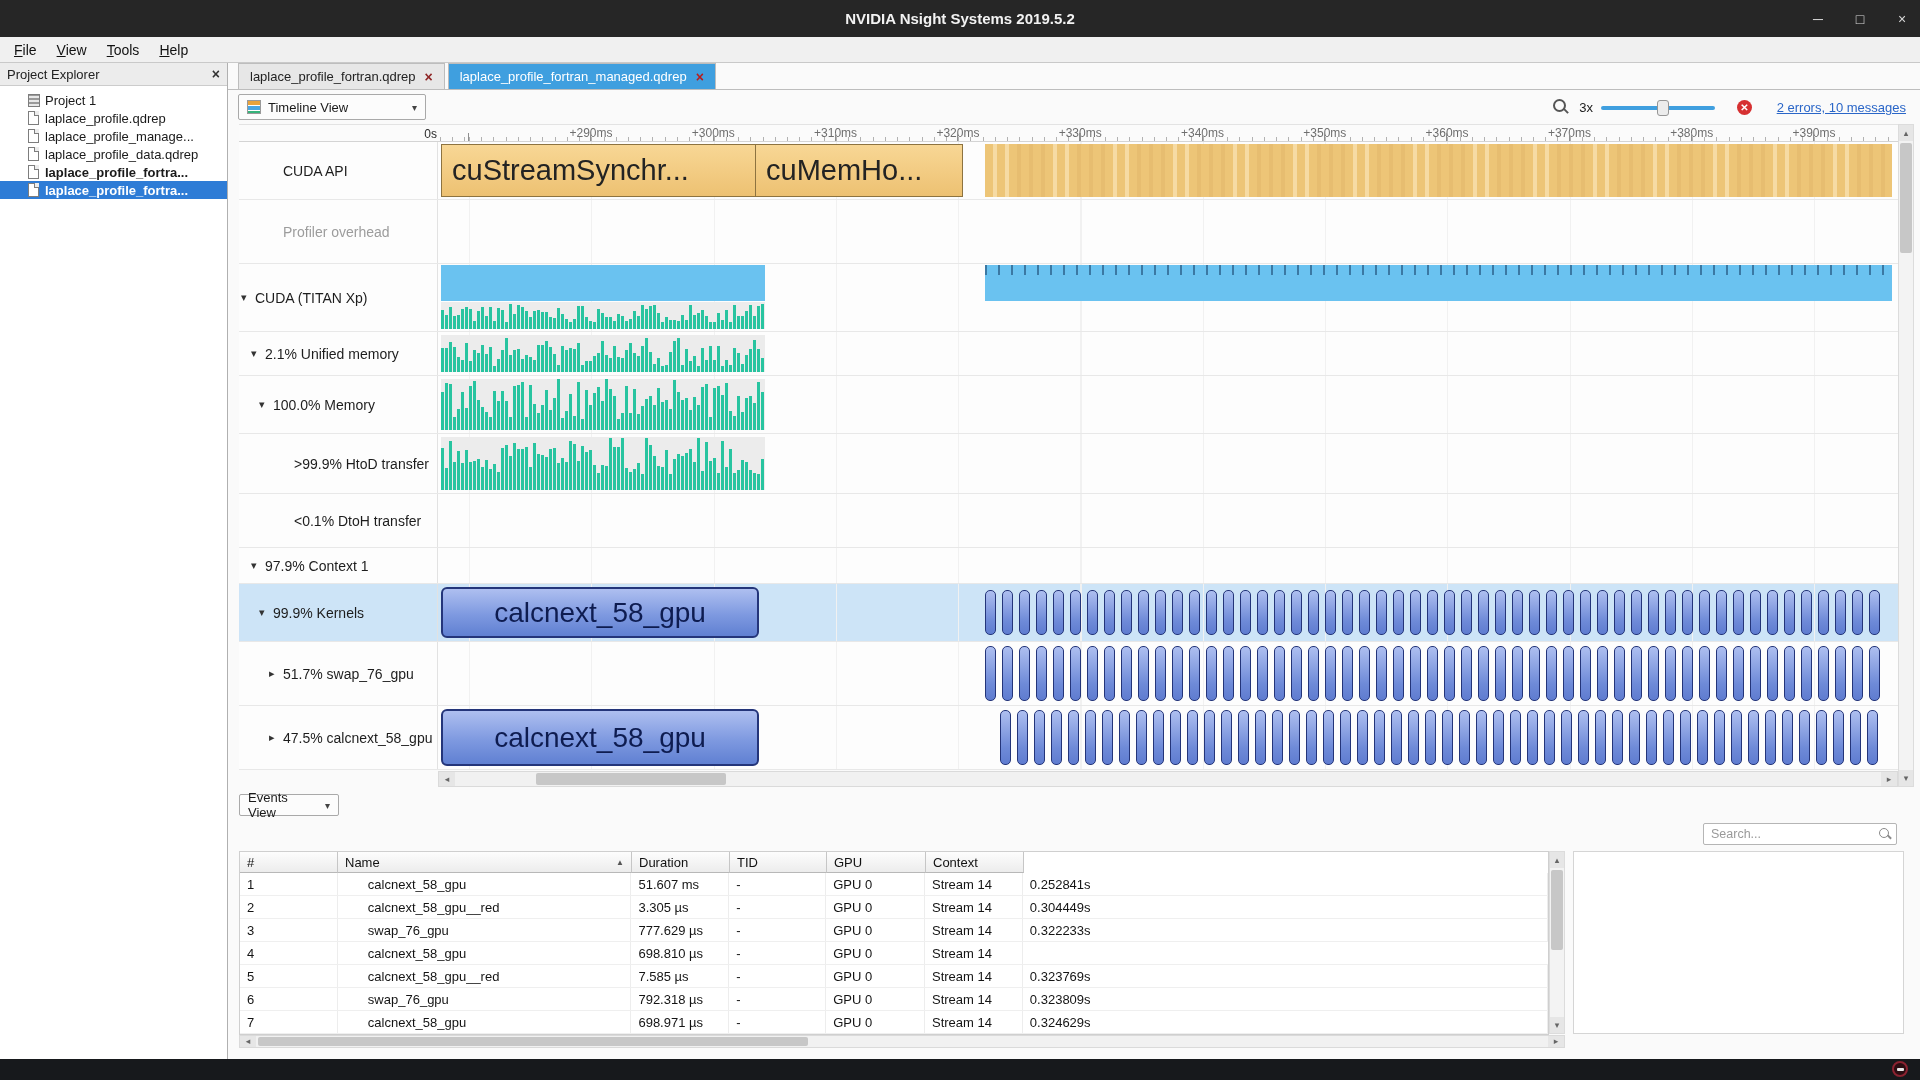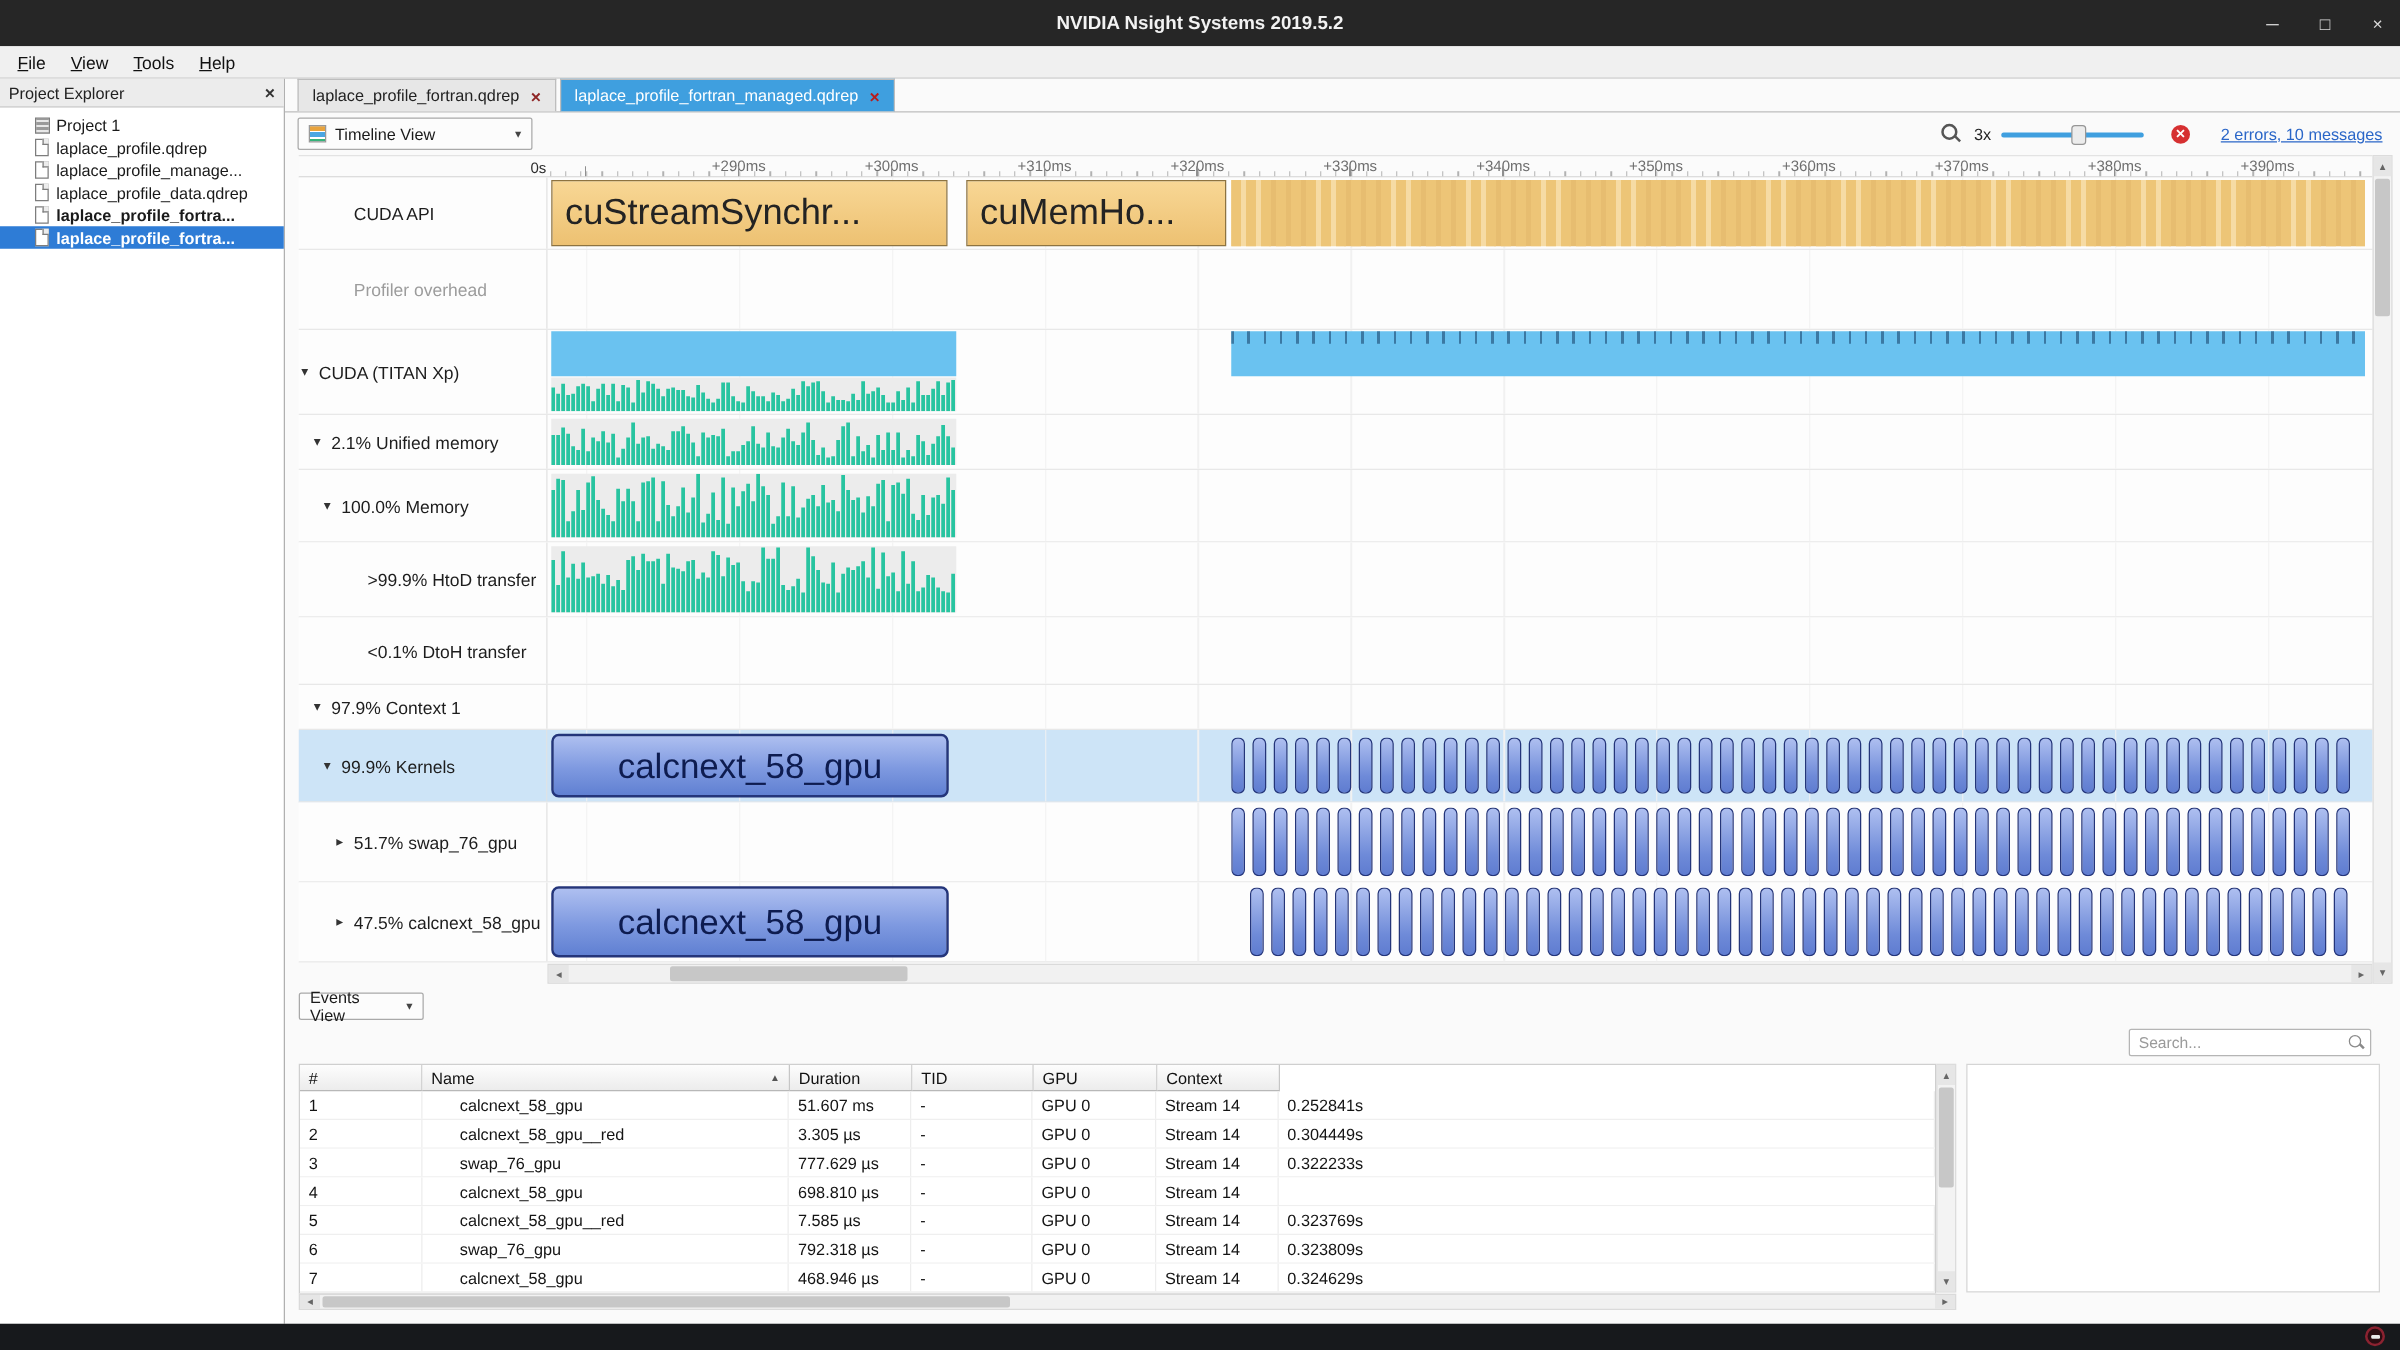--- a/index.html
+++ b/index.html
@@ -226,21 +226,21 @@
   <div class="t-rows">
 
     <div class="t-row" style="height:58px">
       <div class="t-label pl-api">
         <span>CUDA API</span>
       </div>
       <div class="t-track">
         <div class="api-bar" style="left:3px;width:317px">
           <span class="big-label">cuStreamSynchr...</span>
         </div>
-        <div class="api-bar" style="left:335px;width:208px">
+        <div class="api-bar" style="left:317px;width:208px">
           <span class="big-label">cuMemHo...</span>
         </div>
         <div class="api-stripes"></div>
       </div>
     </div>
 
     <div class="t-row" style="height:64px">
       <div class="t-label muted pl-api">
         <span>Profiler overhead</span>
       </div>
@@ -924,21 +924,21 @@
           <div class="tcell c1" style="width: 294px;">swap_76_gpu</div>
           <div class="tcell c2" style="width: 98px;">792.318 µs</div>
           <div class="tcell c3" style="width: 97px;">-</div>
           <div class="tcell c4" style="width: 99px;">GPU 0</div>
           <div class="tcell c5" style="width: 98px;">Stream 14</div>
           <div class="tcell c6" style="width: 526px;">0.323809s</div>
         </div>
         <div class="trow">
           <div class="tcell c0" style="width: 98px;">7</div>
           <div class="tcell c1" style="width: 294px;">calcnext_58_gpu</div>
-          <div class="tcell c2" style="width: 98px;">468.946 µs</div>
+          <div class="tcell c2" style="width: 98px;">698.971 µs</div>
           <div class="tcell c3" style="width: 97px;">-</div>
           <div class="tcell c4" style="width: 99px;">GPU 0</div>
           <div class="tcell c5" style="width: 98px;">Stream 14</div>
           <div class="tcell c6" style="width: 526px;">0.324629s</div>
         </div>
       </div>
   </div>
 
   <div class="vscroll ev-vscroll">
     <span class="arr up">▴</span>

